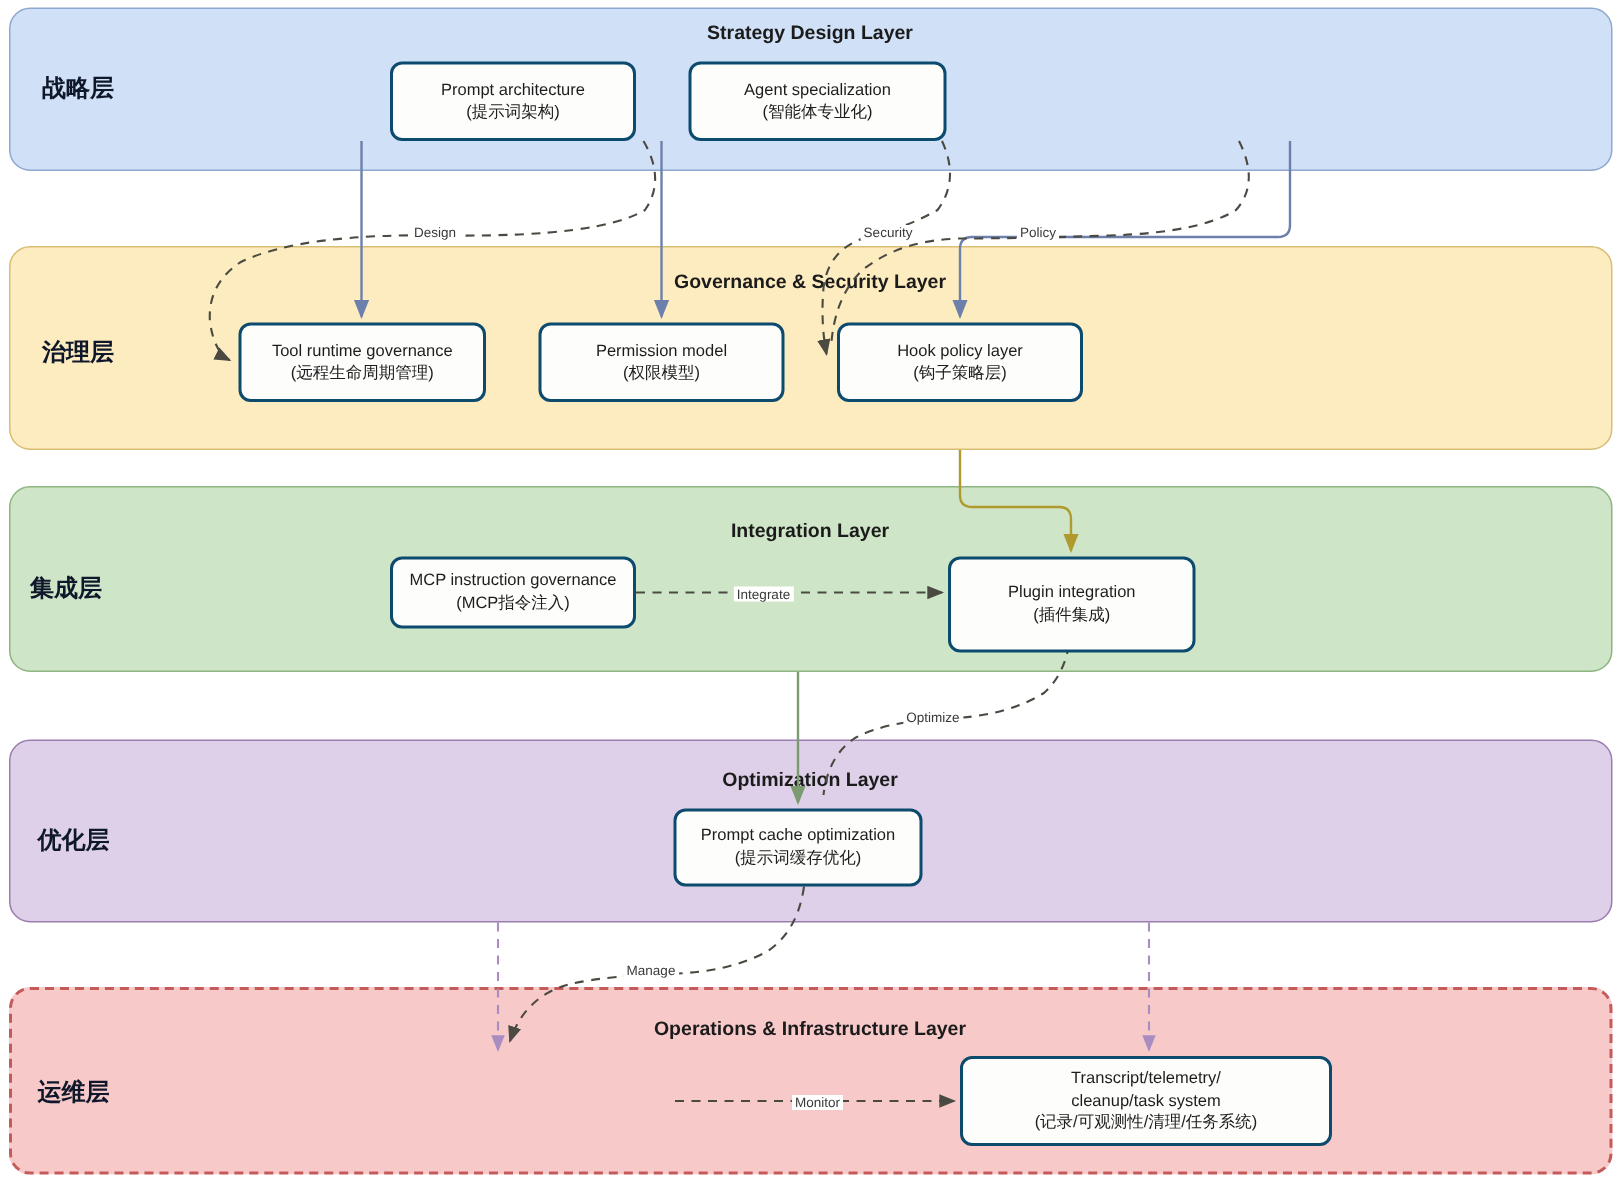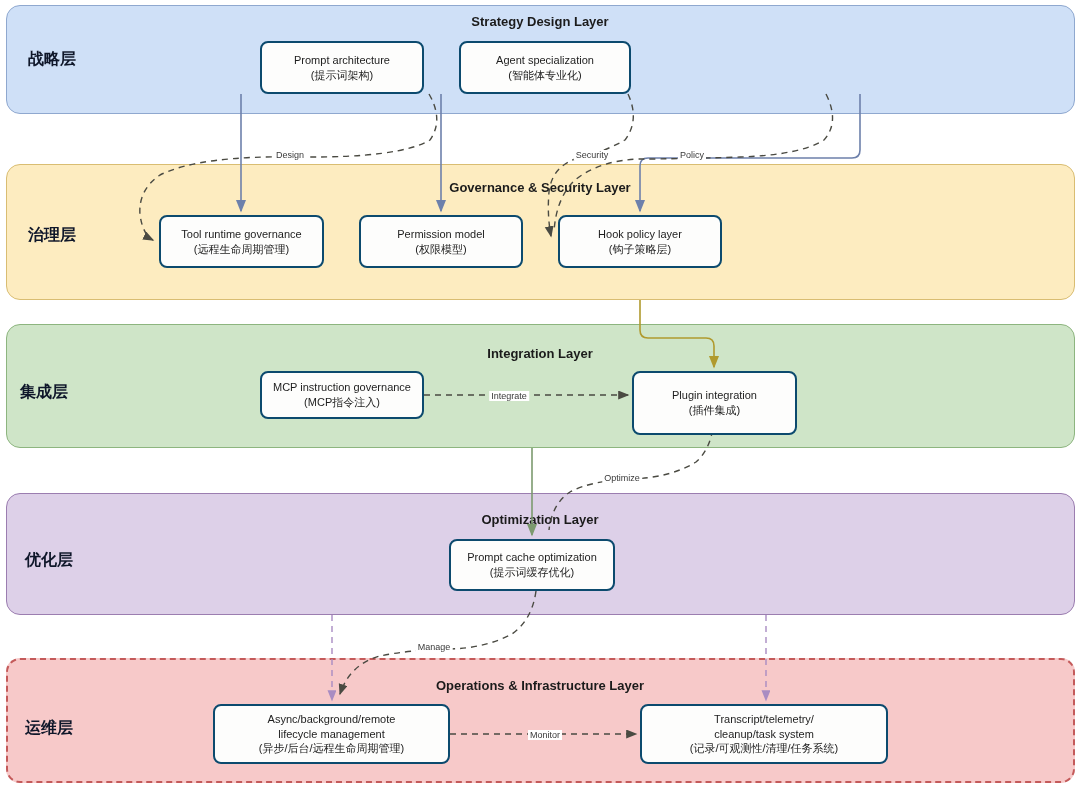--- a/index.html
+++ b/index.html
@@ -176,22 +176,18 @@
   <div class="node" style="left: 632px; top: 371px; width: 165px; height: 64px;">
     <span class="en">Plugin integration</span>
     <span class="cn">(插件集成)</span>
   </div>
 
   <div class="node" style="left: 449px; top: 539px; width: 166px; height: 52px;">
     <span class="en">Prompt cache optimization</span>
     <span class="cn">(提示词缓存优化)</span>
   </div>
 
-  <div class="node" style="left: 213px; top: 704px; width: 237px; height: 60px;">
-    <span class="en">Async/background/remote<br>lifecycle management</span>
-    <span class="cn">(异步/后台/远程生命周期管理)</span>
-  </div>
   <div class="node" style="left: 640px; top: 704px; width: 248px; height: 60px;">
     <span class="en">Transcript/telemetry/<br>cleanup/task system</span>
     <span class="cn">(记录/可观测性/清理/任务系统)</span>
   </div>
 
 </div>
 
 </body></html>

